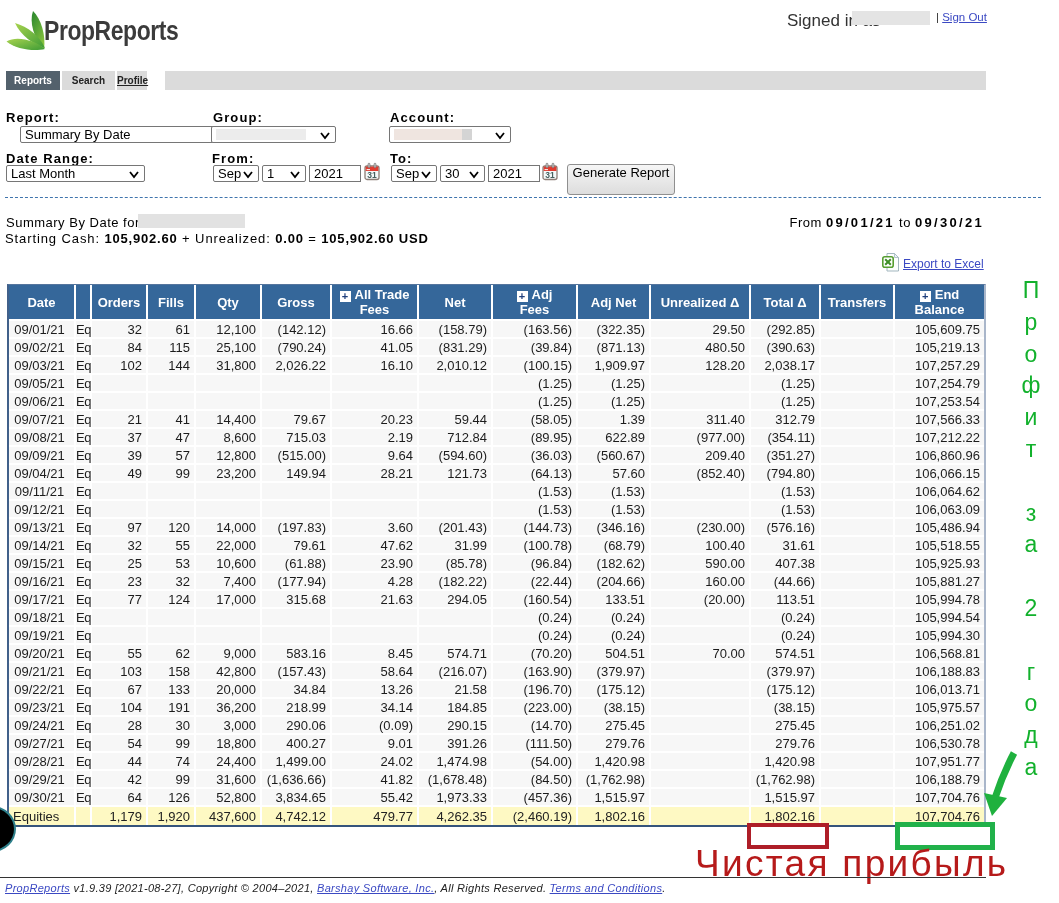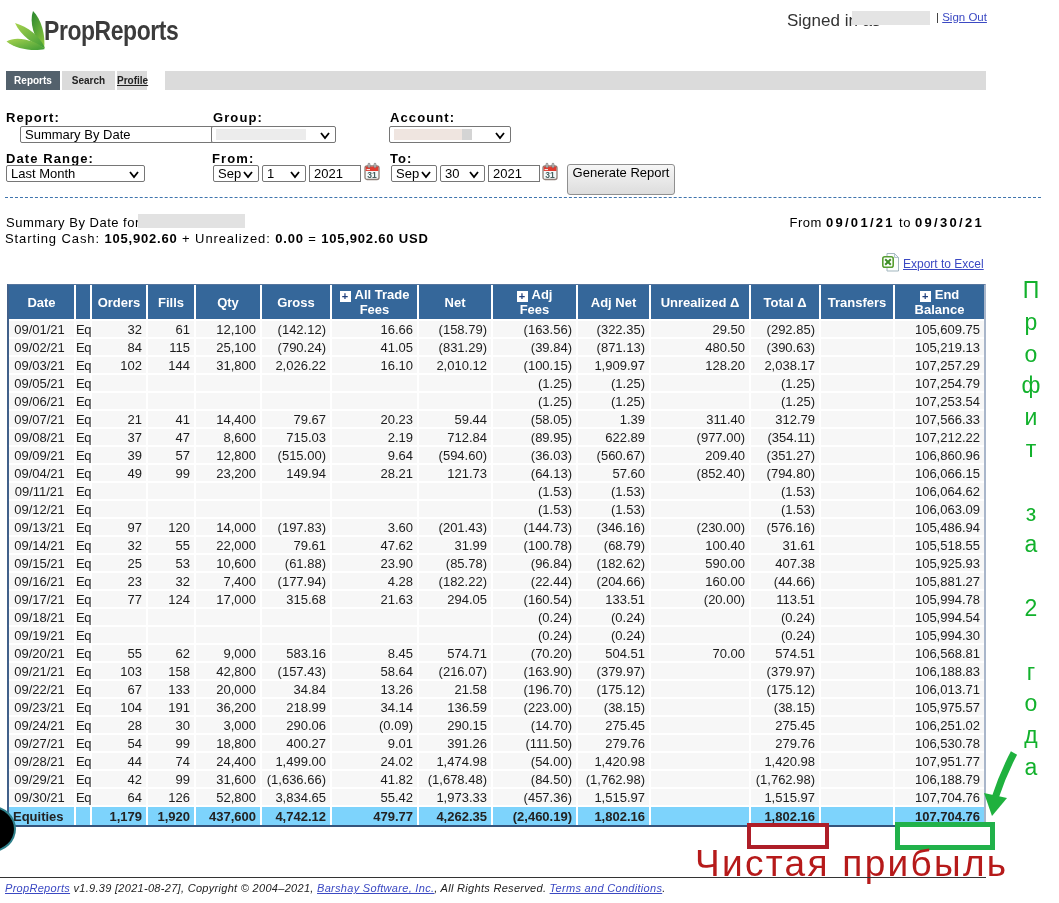--- a/index.html
+++ b/index.html
@@ -32,21 +32,21 @@
 table { border-collapse:separate; border-spacing:0; table-layout:fixed; width:975px; }
 th { background:#35679a; color:#fff; font-size:13px; font-weight:700; text-align:center; vertical-align:middle; height:36px; line-height:15px; padding:0; }
 td { background:#f7f7f7; font-size:13px; color:#1c1c1c; height:18px; padding:0; white-space:nowrap; overflow:hidden; }
 th, td { border-right:2px solid #fff; border-bottom:2px solid #fff; }
 th:last-child, td:last-child { border-right:none; }
 tr.tot td { border-bottom:none; }
 td.c0 { text-align:center; padding-right:4px; }
 td.c0l { text-align:left; padding-left:4px; font-weight:700; }
 td.c1 { text-align:center; padding-left:0; letter-spacing:-0.5px; overflow:visible; }
 td.n { text-align:right; padding-right:4px; }
-tr.tot td { background:#7dd3fc; font-weight:700; color:#222; }
+tr.tot td { background:#fef9c3; font-weight:400; color:#222; }
 .plus { display:inline-block; width:11px; height:11px; background:#fff; color:#1f3f7c; font-size:11px; line-height:11px; font-weight:700; text-align:center; vertical-align:-1px; margin-right:4px; }
 
 #vert { left:1006px; top:275px; width:50px; text-align:center; font-size:23px; line-height:31.8px; color:#12b12c; }
 
 #redbox { left:747px; top:823px; width:82px; height:26px; border:4px solid #ae1e28; }
 #greenbox { left:895px; top:822px; width:100px; height:28px; border:5px solid #21b14a; }
 #redtext { left:695px; top:843px; font-size:37px; color:#b61a1a; white-space:nowrap; letter-spacing:2.3px; }
 #blackcircle { left:-32px; top:806px; width:48px; height:46px; background:#000; border-radius:50%; border:2px solid #2e7f8a; }
 
 #footline { left:0; top:877px; width:986px; border-top:1px solid #333; }
@@ -527,21 +527,21 @@
           <td class="n">106,013.71</td>
         </tr>
 <tr>
           <td class="c0">09/23/21</td>
           <td class="c1">Eq</td>
           <td class="n">104</td>
           <td class="n">191</td>
           <td class="n">36,200</td>
           <td class="n">218.99</td>
           <td class="n">34.14</td>
-          <td class="n">136.59</td>
+          <td class="n">184.85</td>
           <td class="n">(223.00)</td>
           <td class="n">(38.15)</td>
           <td class="n"></td>
           <td class="n">(38.15)</td>
           <td class="n"></td>
           <td class="n">105,975.57</td>
         </tr>
 <tr>
           <td class="c0">09/24/21</td>
           <td class="c1">Eq</td>

